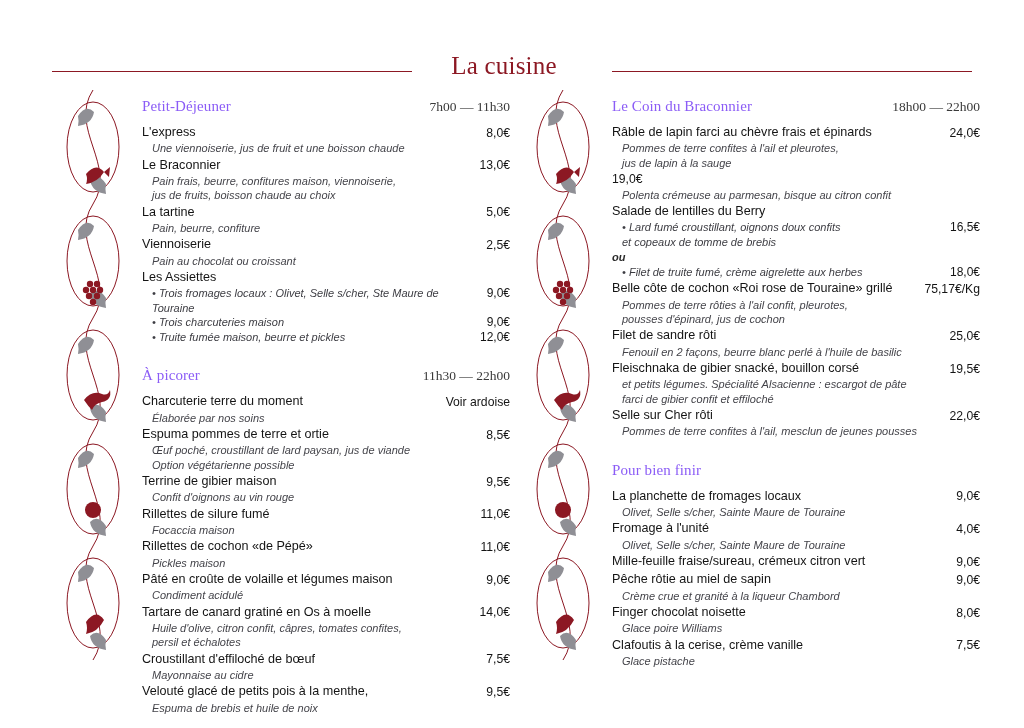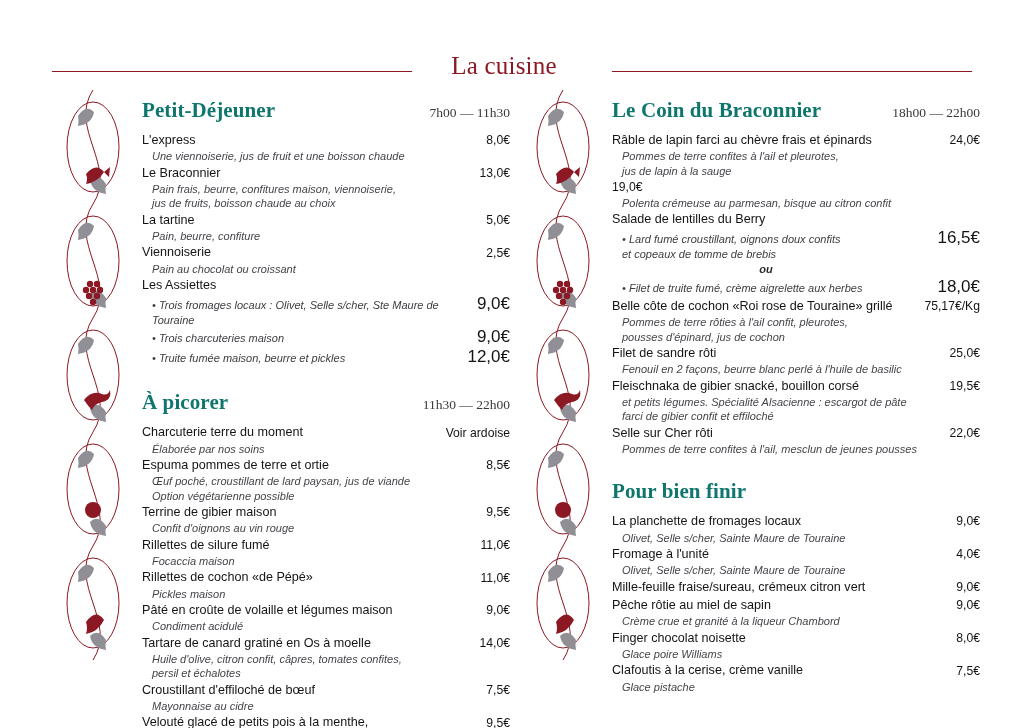--- a/index.html
+++ b/index.html
@@ -53,36 +53,36 @@
 
   .section { margin-bottom: 4px; }
   .section-head {
     display: flex;
     align-items: baseline;
     justify-content: space-between;
     margin-bottom: 9px;
   }
   .section-title {
     font-family: "Liberation Serif", serif;
-    font-size: 21px;
-    font-weight: bold;
-    color: #0f766e;
+    font-size: 15px;
+    font-weight: normal;
+    color: #8b5cf6;
     letter-spacing: 0.1px;
   }
   .section-hours {
     font-family: "Liberation Serif", serif;
     font-size: 13.5px;
     color: #3a3a3a;
     white-space: nowrap;
   }
 
   .item { margin-bottom: 1px; }
   .item-line {
     display: flex;
-    align-items: center;
+    align-items: flex-end;
     justify-content: space-between;
   }
   .item-name {
     font-size: 12.6px;
     color: #141414;
     line-height: 1.38;
     padding-right: 8px;
   }
   .item-price {
     font-size: 12.2px;
@@ -106,26 +106,25 @@
     gap: 28px;
   }
   .sub-name {
     font-size: 11px;
     font-style: italic;
     color: #3c3c42;
     line-height: 1.32;
     padding-right: 8px;
   }
   .sub-price {
-    font-size: 17px;
+    font-size: 12px;
     color: #141414;
     white-space: nowrap;
   }
   .or-word {
-    text-align: center;
     font-size: 11px;
     font-style: italic;
     font-weight: bold;
     color: #2a2a2a;
     line-height: 1.4;
     padding-right: 60px;
   }
   .gap-lg { height: 19px; }
 
   

